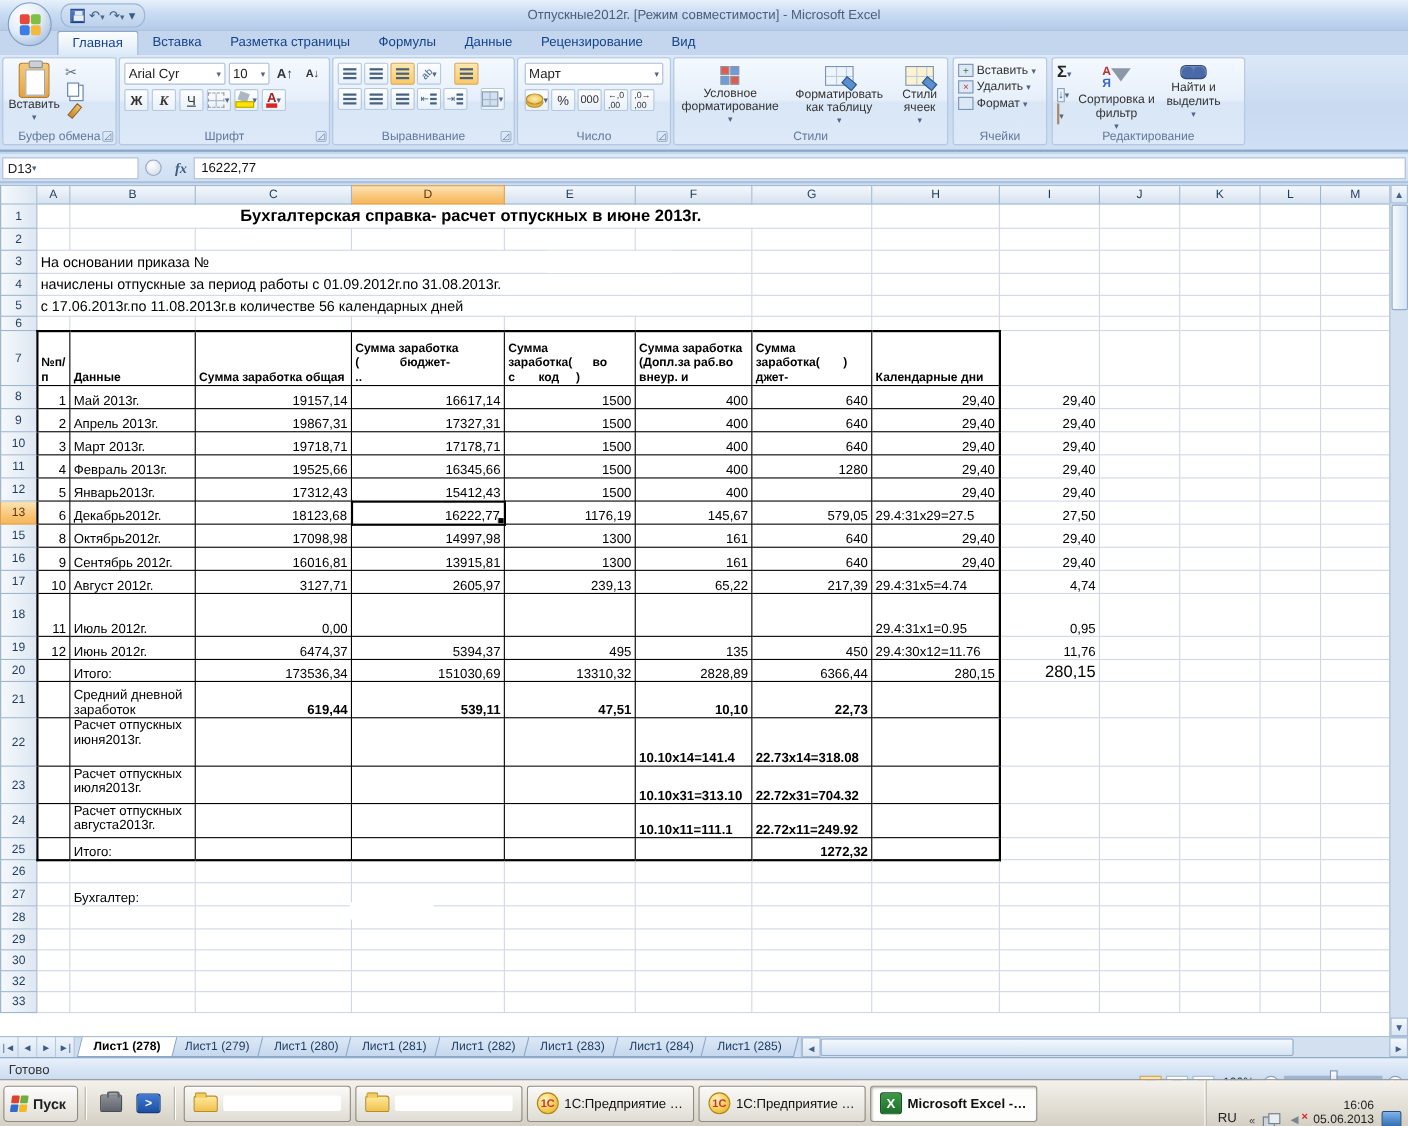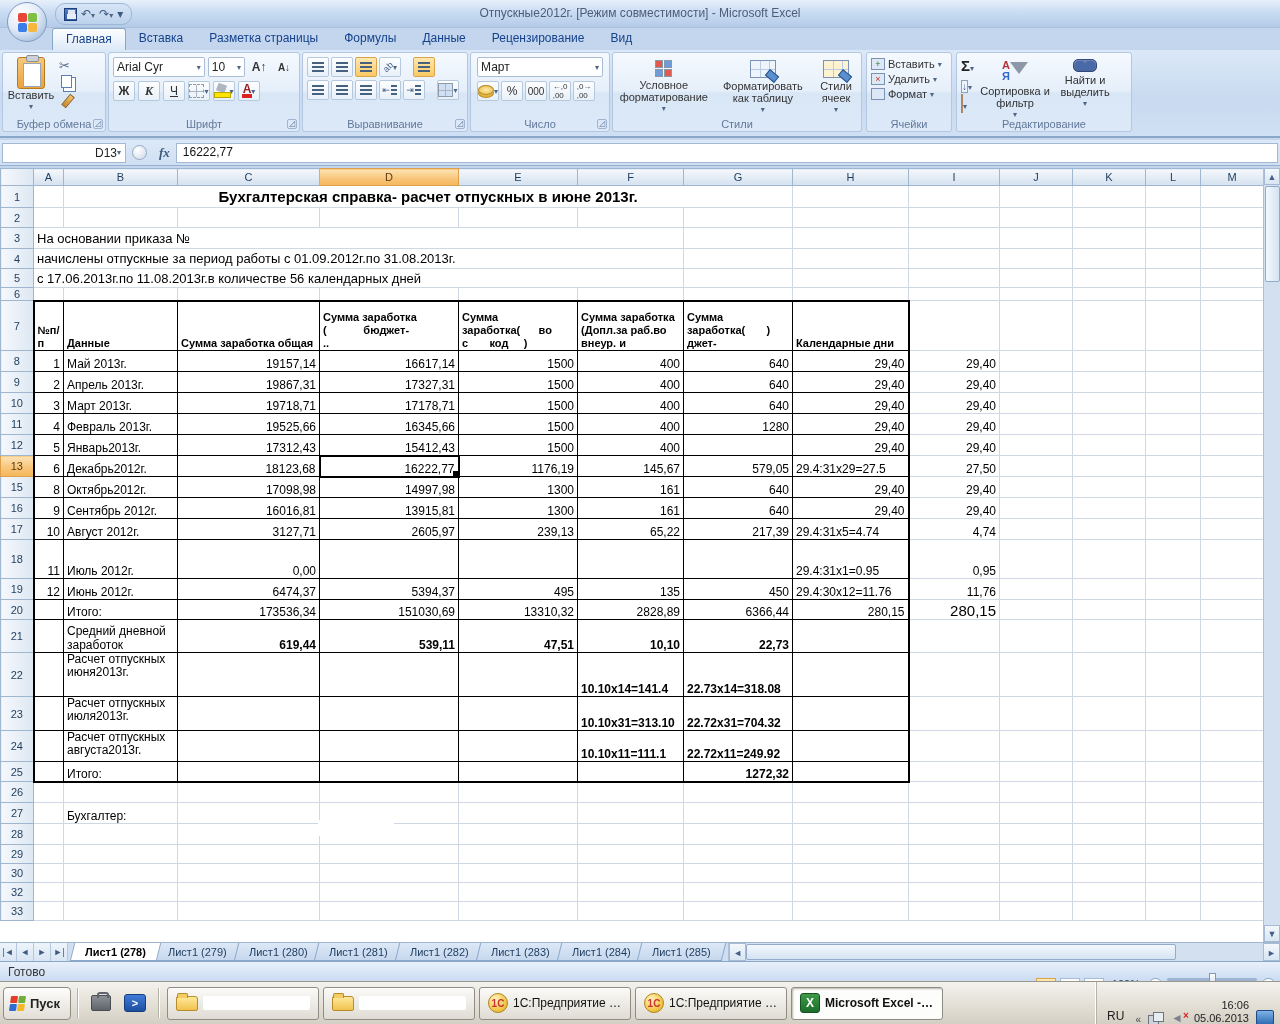--- a/index.html
+++ b/index.html
@@ -77,21 +77,21 @@
   .ic-sort .z{position:absolute;left:0;top:11px;color:#36c;font-size:11px;}
   .ic-sort .fun{position:absolute;right:0;top:3px;width:0;height:0;border-left:9px solid transparent;border-right:9px solid transparent;border-top:12px solid #8c97a8;}
   .ic-bino{width:24px;height:13px;background:
       radial-gradient(circle at 27% 50%,#4a69a8 0 5px,transparent 5px),
       radial-gradient(circle at 73% 50%,#4a69a8 0 5px,transparent 5px),
       linear-gradient(#6d87b8,#45639f);border-radius:5px;border:1px solid #32497a;margin-bottom:2px;}
   
   .fbar{position:absolute;top:140px;left:0;right:0;height:26px;background:linear-gradient(#dce9f8,#cfdff2);
     border-bottom:1px solid #98b1d1;display:flex;align-items:center;padding:2px;}
   .namebox{width:124px;height:20px;background:#fff;border:1px solid #a3b8d4;font-size:12px;color:#222;
-    display:flex;align-items:center;justify-content:flex-end;padding:0 4px;}
+    display:flex;align-items:center;justify-content:flex-start;padding:0 4px;}
   .fcircle{width:15px;height:15px;border-radius:50%;margin:0 6px;background:radial-gradient(circle at 35% 30%,#fff,#cfd8e6);border:1px solid #97a9c2;}
   .fxlab{font-family:"Liberation Serif",serif;font-style:italic;font-weight:bold;font-size:13px;color:#3d5a82;margin:0 6px;}
   .finput{flex:1;height:20px;background:#fff;border:1px solid #a3b8d4;font-size:12px;color:#111;padding:1px 6px;}
   
   .gridwrap{position:absolute;top:168px;left:0;width:1263px;height:774px;background:#fff;overflow:hidden;}
   table.sheet{border-collapse:collapse;table-layout:fixed;width:1263px;}
   .sheet th,.sheet td{padding:0 3px;overflow:hidden;white-space:nowrap;font-weight:normal;}
   .sheet thead th{height:17px;background:linear-gradient(#f5f8fc,#e2ebf5 55%,#d4e1ef);
     border:1px solid #9eb6ce;font-size:11px;color:#1e3c5c;text-align:center;line-height:15px;}
   .sheet th.rh{background:linear-gradient(90deg,#f5f8fc,#dde7f2);border:1px solid #9eb6ce;font-size:11px;color:#1e3c5c;text-align:center;}

